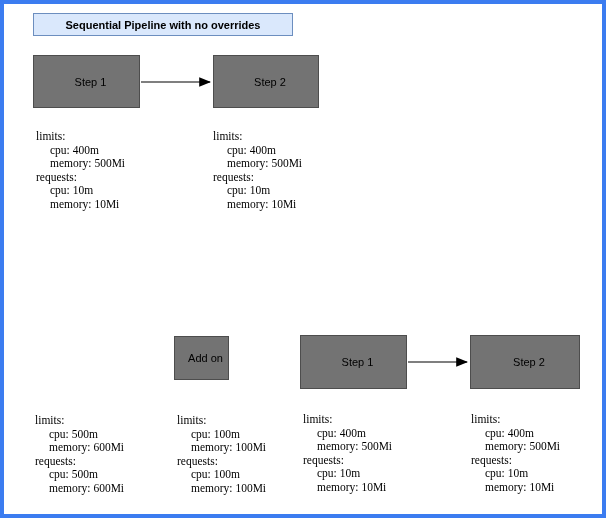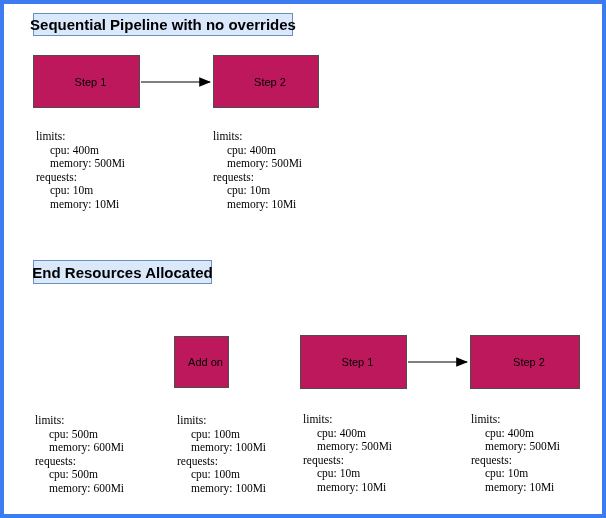--- a/index.html
+++ b/index.html
@@ -22,28 +22,28 @@
     position:absolute;inset:0;
     border:4px solid var(--frame-border);
     pointer-events:none;
     z-index:10;
   }
   .titlebox{
     position:absolute;
     background:var(--title-fill);
     border:1px solid var(--title-border);
     font-weight:bold;
-    font-size:15px;
+    font-size:11px;
     display:flex;align-items:center;justify-content:center;
     white-space:nowrap;
     z-index:2;
   }
   .node{
     position:absolute;
-    background:#be185d;
+    background:#737373;
     border:1px solid var(--box-border);
     display:flex;align-items:center;justify-content:center;
     font-size:11px;
     text-align:center;
     white-space:pre-line;
     line-height:16px;
     z-index:2;
     padding-left:8px;
   }
   .rblock{
@@ -65,24 +65,23 @@
 
 <div class="canvas">
   <div class="frame"></div>
 
   <div class="titlebox" style="left:33px;top:13px;width:260px;height:23px;">Sequential Pipeline with no overrides</div>
 
   <div class="node" style="left:33px;top:55px;width:107px;height:53px;">Step 1</div>
 
   <div class="node" style="left:213px;top:55px;width:106px;height:53px;">Step 2</div>
 
-  <div class="titlebox" style="left:33px;top:260px;width:179px;height:24px;">End Resources Allocated</div>
 
 
-  <div class="node" style="left:174px;top:336px;width:55px;height:52px;">Add on</div>
+  <div class="node" style="left:174px;top:336px;width:55px;height:44px;">Add on</div>
 
   <div class="node" style="left:300px;top:335px;width:107px;height:54px;">Step 1</div>
 
   <div class="node" style="left:470px;top:335px;width:110px;height:54px;">Step 2</div>
 
   <svg class="arrows" viewBox="0 0 606 518">
     <defs>
       <marker id="ah" markerWidth="10" markerHeight="8" refX="9" refY="4" orient="auto">
         <path d="M0,0 L10,4 L0,8 z" fill="#000000"></path>
       </marker>

